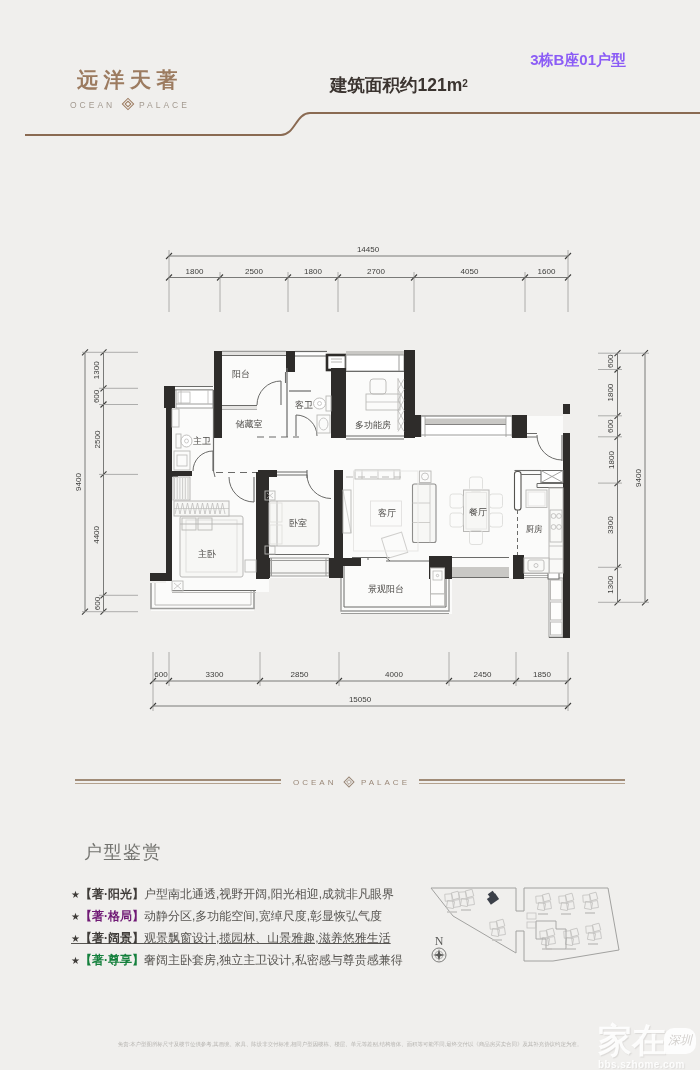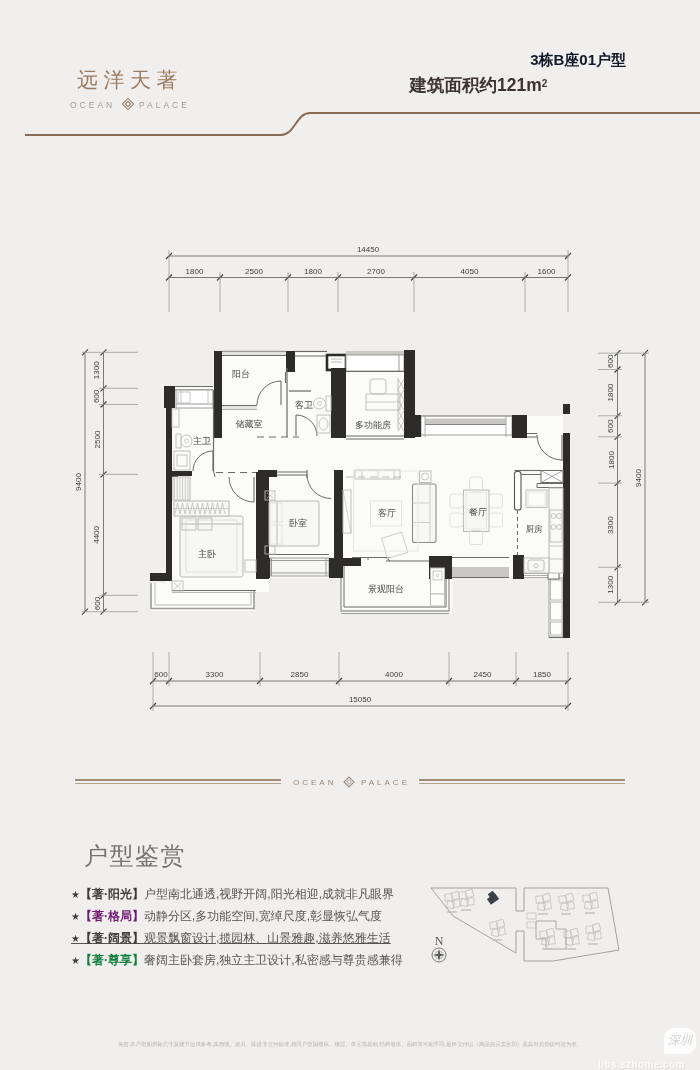--- a/index.html
+++ b/index.html
@@ -4,37 +4,37 @@
 <style>
 html,body{margin:0;padding:0;}
 body{width:700px;height:1070px;background:#f0efed;font-family:"Liberation Sans",sans-serif;position:relative;overflow:hidden;}
 .abs{position:absolute;}
 </style>
 </head>
 <body>
 
 <div class="abs" style="left:0;top:0;width:700px;height:1070px;background:#f0efed;"></div>
 
-<div class="abs" style="left:77px;top:66px;width:240px;font-size:21px;letter-spacing:5.5px;color:#9c7b60;font-weight:normal;">远洋天著</div>
+<div class="abs" style="left:77px;top:66px;width:240px;font-size:21px;letter-spacing:5.5px;color:#9c7b60;font-weight:bold;">远洋天著</div>
 
 <div class="abs" style="left:70px;top:100px;width:70px;font-size:8.5px;letter-spacing:3px;color:#a39a90;">OCEAN</div>
 <div class="abs" style="left:139px;top:100px;width:80px;font-size:8.5px;letter-spacing:3px;color:#a39a90;">PALACE</div>
 
 <svg class="abs" style="left:119px;top:95px;" width="18" height="18" viewBox="0 0 18 18">
 <rect x="5" y="5" width="8" height="8" fill="none" stroke="#9b7a5f" stroke-width="1" transform="rotate(45 9 9)"></rect>
 <rect x="7" y="7" width="4" height="4" fill="none" stroke="#9b7a5f" stroke-width="1" transform="rotate(45 9 9)"></rect>
 </svg>
 
 <svg class="abs" style="left:0;top:0;" width="700" height="160" viewBox="0 0 700 160">
 <path d="M25,135 L281,135 C295,135 296,113 310,113 L700,113" fill="none" stroke="#8a6a52" stroke-width="2"></path>
 </svg>
 
-<div class="abs" style="left:330px;top:51px;width:296px;font-size:15px;color:#0f172a;text-align:right;font-weight:bold;">3栋B座01户型</div>
-
-<div class="abs" style="left:330px;top:73px;width:297px;font-size:17.5px;color:#3b3430;text-align:center;font-weight:bold;">建筑面积约121m<span style="font-size:10px;vertical-align:4px;">2</span></div>
+<div class="abs" style="left:330px;top:51px;width:296px;font-size:15px;color:#8b5cf6;text-align:right;font-weight:bold;">3栋B座01户型</div>
+
+<div class="abs" style="left:330px;top:73px;width:297px;font-size:17.5px;color:#3b3430;text-align:left;font-weight:bold;">建筑面积约121m<span style="font-size:10px;vertical-align:4px;">2</span></div>
 
 <svg class="abs" style="left:0;top:0;" width="700" height="1070" viewBox="0 0 700 1070">
 <g font-family="Liberation Sans, sans-serif">
 <rect x="166" y="386" width="56" height="91" fill="#fbfbfa"></rect>
 <rect x="222" y="351" width="73" height="86" fill="#fbfbfa"></rect>
 <rect x="287" y="354" width="59" height="83" fill="#fbfbfa"></rect>
 <rect x="346" y="351" width="69" height="86" fill="#fbfbfa"></rect>
 <rect x="166" y="471" width="103" height="121" fill="#fbfbfa"></rect>
 <rect x="256" y="437" width="87" height="141" fill="#fbfbfa"></rect>
 <rect x="172" y="437" width="391" height="40" fill="#fbfbfa"></rect>
@@ -427,21 +427,21 @@
 <div class="abs" style="left:419px;top:783px;width:206px;height:1px;background:#b4a28f;"></div>
 
 <div class="abs" style="left:293px;top:778px;width:60px;font-size:8px;letter-spacing:3px;color:#9a8878;">OCEAN</div>
 <div class="abs" style="left:361px;top:778px;width:60px;font-size:8px;letter-spacing:3px;color:#9a8878;">PALACE</div>
 
 <svg class="abs" style="left:341px;top:774px;" width="16" height="16" viewBox="0 0 16 16">
 <rect x="4.5" y="4.5" width="7" height="7" fill="none" stroke="#9a8878" stroke-width="1" transform="rotate(45 8 8)"></rect>
 <rect x="6.3" y="6.3" width="3.4" height="3.4" fill="none" stroke="#9a8878" stroke-width="0.8" transform="rotate(45 8 8)"></rect>
 </svg>
 
-<div class="abs" style="left:84px;top:840px;font-size:24px;letter-spacing:1.5px;color:#747470;">户型鉴赏</div>
+<div class="abs" style="left:84px;top:840px;font-size:18px;letter-spacing:1.5px;color:#747470;">户型鉴赏</div>
 
 <div class="abs" style="left:71px;top:886px;font-size:12px;color:#565450;"><span style="color:#3f3c39;font-size:10px;">★</span><b style="color:#3f3c39;">【著·阳光】</b>户型南北通透,视野开阔,阳光相迎,成就非凡眼界</div>
 
 <div class="abs" style="left:71px;top:908px;font-size:12px;color:#565450;"><span style="color:#3f3c39;font-size:10px;">★</span><b style="color:#701a75;">【著·格局】</b>动静分区,多功能空间,宽绰尺度,彰显恢弘气度</div>
 
 <div class="abs" style="left:71px;top:930px;font-size:12px;color:#565450;text-decoration:underline;"><span style="color:#3f3c39;font-size:10px;">★</span><b style="color:#3f3c39;">【著·阔景】</b>观景飘窗设计,揽园林、山景雅趣,滋养悠雅生活</div>
 
 <div class="abs" style="left:71px;top:952px;font-size:12px;color:#565450;"><span style="color:#3f3c39;font-size:10px;">★</span><b style="color:#15803d;">【著·尊享】</b>奢阔主卧套房,独立主卫设计,私密感与尊贵感兼得</div>
 
 <svg class="abs" style="left:420px;top:870px;" width="230" height="120" viewBox="0 0 230 120">
@@ -530,16 +530,17 @@
 <text x="19" y="75" font-size="12" font-family="Liberation Serif,serif" fill="#5a5a58" text-anchor="middle">N</text>
 <circle cx="19" cy="85" r="7" fill="none" stroke="#6f6f6d" stroke-width="0.9"></circle>
 <circle cx="19" cy="85" r="3.85" fill="none" stroke="#8a8a88" stroke-width="0.6"></circle>
 <path d="M19,79 L20.6,85 L19,91 L17.4,85 Z" fill="#5a5a58"></path>
 <path d="M13,85 L19,86.6 L25,85 L19,83.4 Z" fill="#5a5a58"></path>
 </svg>
 
 <div class="abs" style="left:0;top:1039px;width:700px;text-align:center;font-size:8px;color:#b5b3af;transform:scale(0.68);transform-origin:350px 50%;">免责:本户型图所标尺寸及楼节位供参考,其画境、家具、陈设非交付标准,相同户型因楼栋、楼层、单元等差别,结构墙体、面积等可能不同,最终交付以《商品房买卖合同》及其补充协议约定为准。</div>
 
 <div class="abs" style="left:598px;top:1018px;width:100px;height:50px;">
+<span style="position:absolute;left:0;top:0;font-size:34px;font-weight:bold;color:rgba(255,255,255,0.9);text-shadow:1px 1px 1px rgba(180,178,174,0.35);">家在</span>
 <span style="position:absolute;left:66px;top:10px;width:32px;height:26px;background:rgba(255,255,255,0.85);border-radius:10px 10px 10px 2px;"></span>
 <span style="position:absolute;left:70px;top:14px;font-size:12px;color:rgba(205,202,198,0.9);font-style:italic;">深圳</span>
 <span style="position:absolute;left:0px;top:41px;font-size:10px;font-weight:bold;color:rgba(255,255,255,0.88);letter-spacing:0.4px;text-shadow:1px 1px 1px rgba(184,182,178,0.3);">bbs.szhome.com</span>
 </div>
 
 </body></html>

